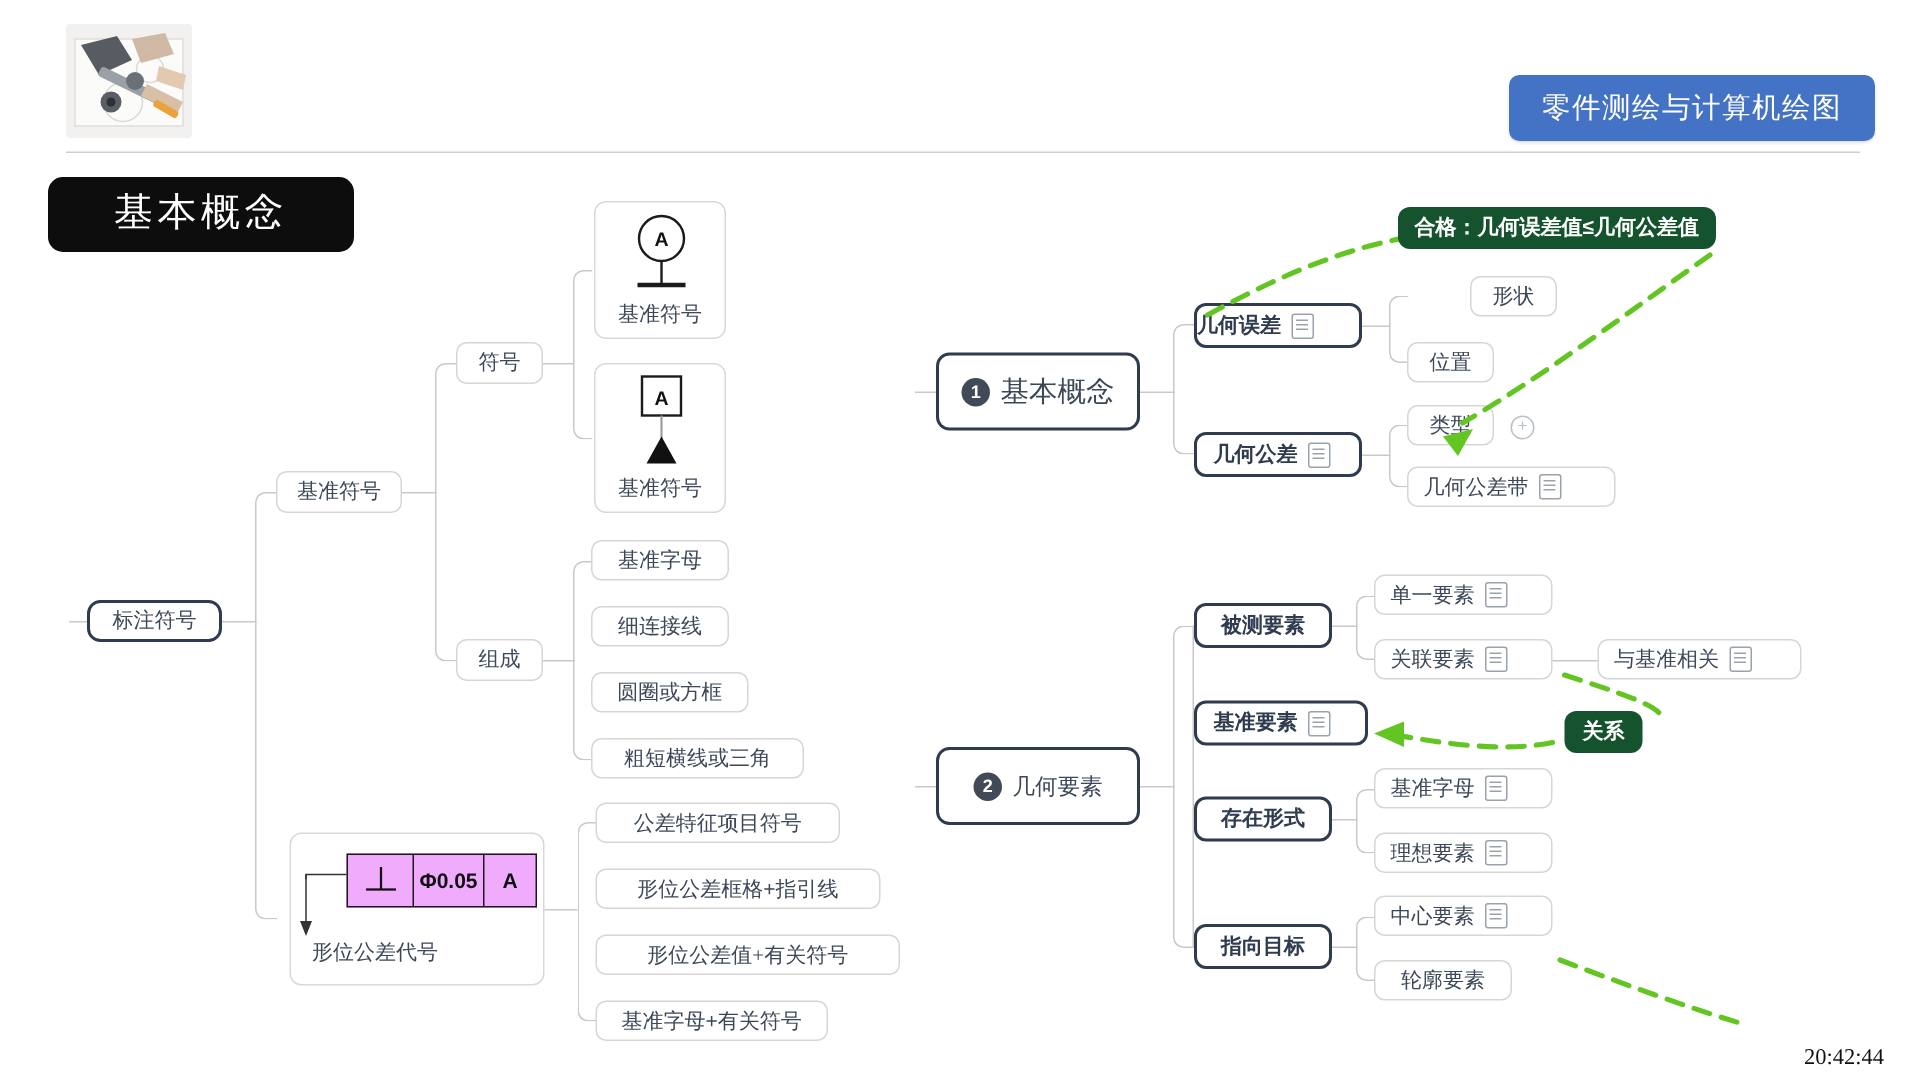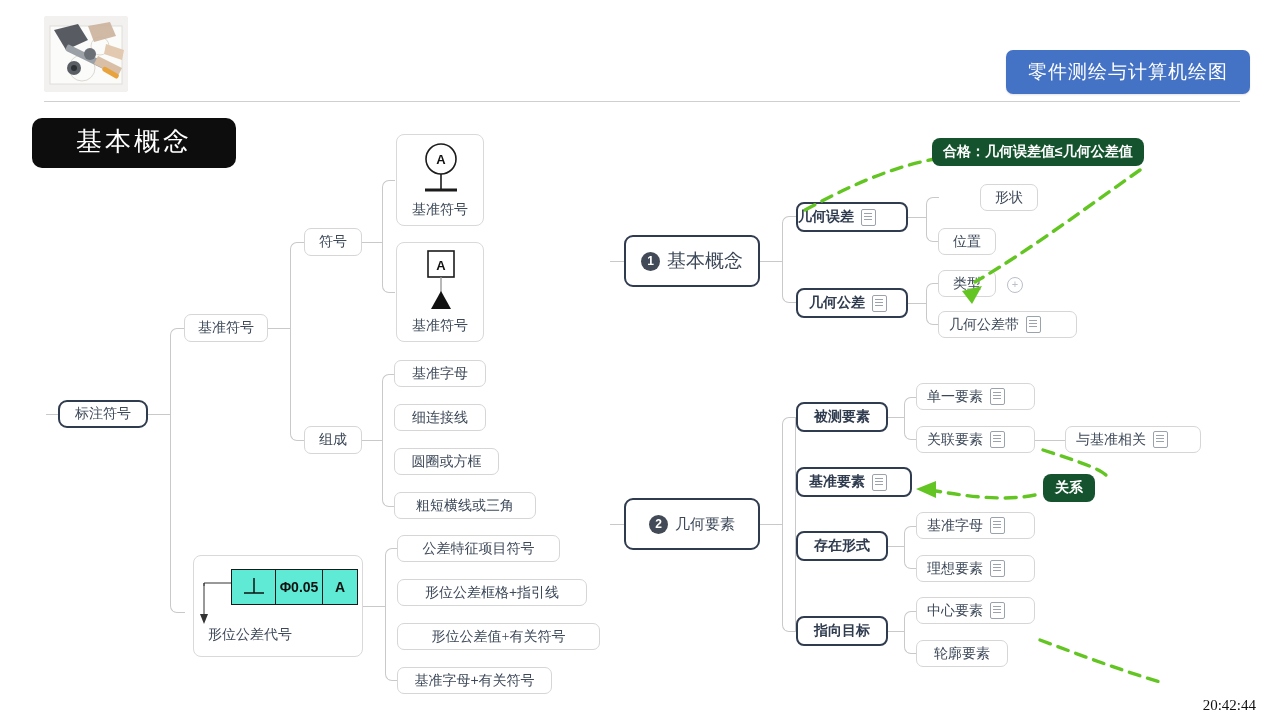--- a/index.html
+++ b/index.html
@@ -100,21 +100,21 @@
     position:absolute;left:0;right:0;bottom:6px;text-align:center;
     font-size:14px;color:#3c4858;
   }
 
   
   .tol-card{
     position:absolute;box-sizing:border-box;background:#fff;
     border:1px solid #d9d9d9;border-radius:8px;
   }
   .tol-frame{
-    position:absolute;display:flex;border:1.5px solid #1a1a1a;background:#5eead4;
+    position:absolute;display:flex;border:1.5px solid #1a1a1a;background:#f0abfc;
   }
   .tol-cell{
     border-right:1.5px solid #1a1a1a;display:flex;align-items:center;justify-content:center;
     font-size:14px;font-weight:bold;color:#111;box-sizing:border-box;
   }
   .tol-cell:last-child{border-right:none;}
 </style>
 </head>
 <body>
 

